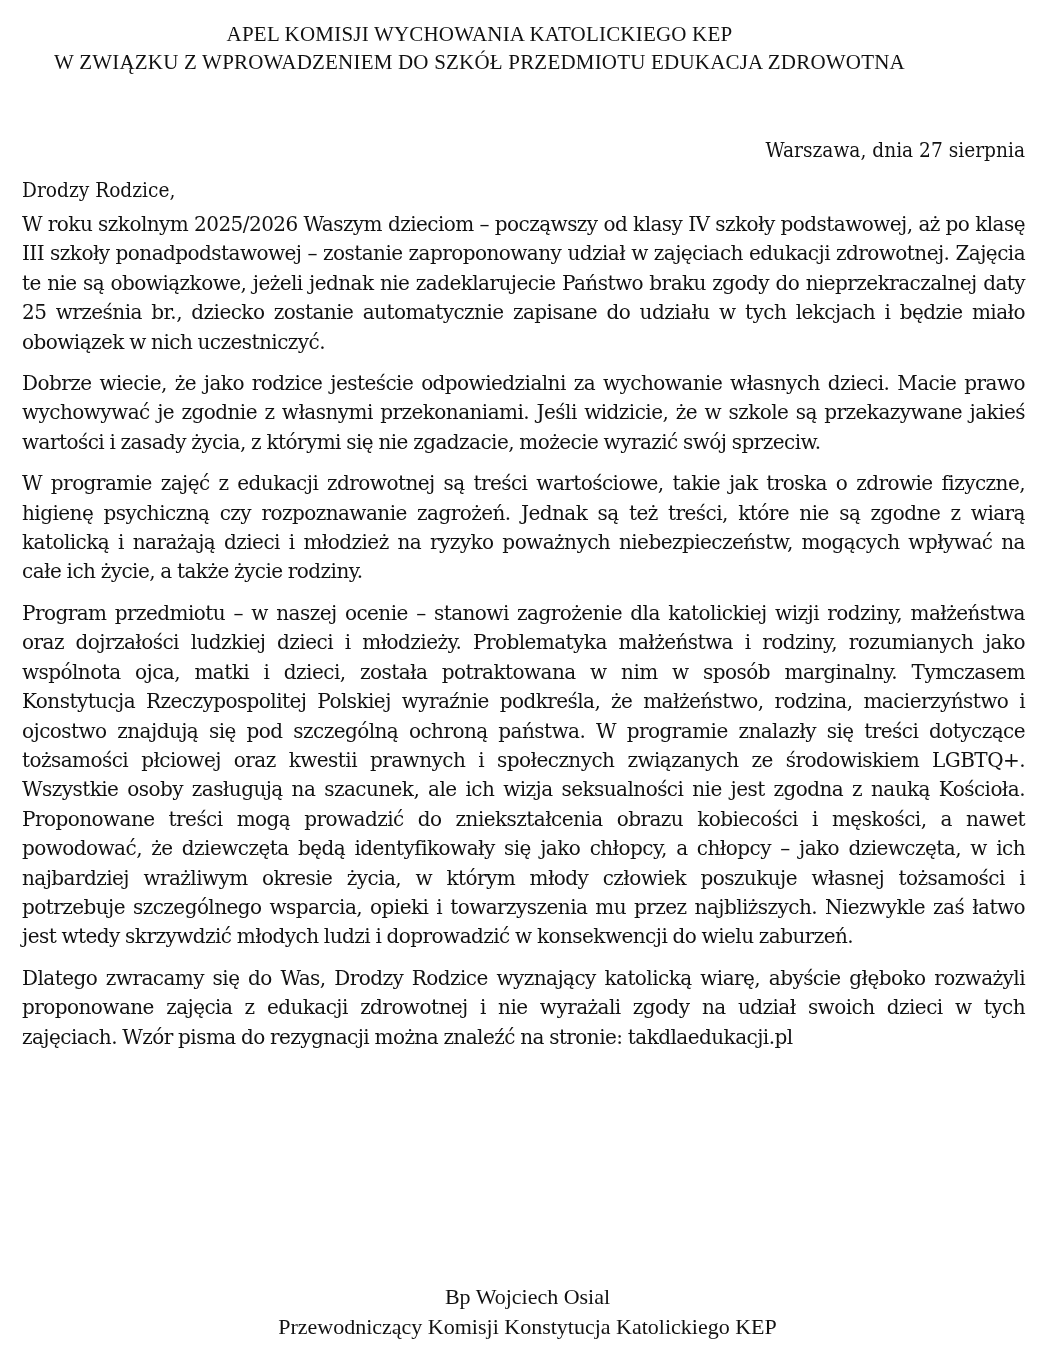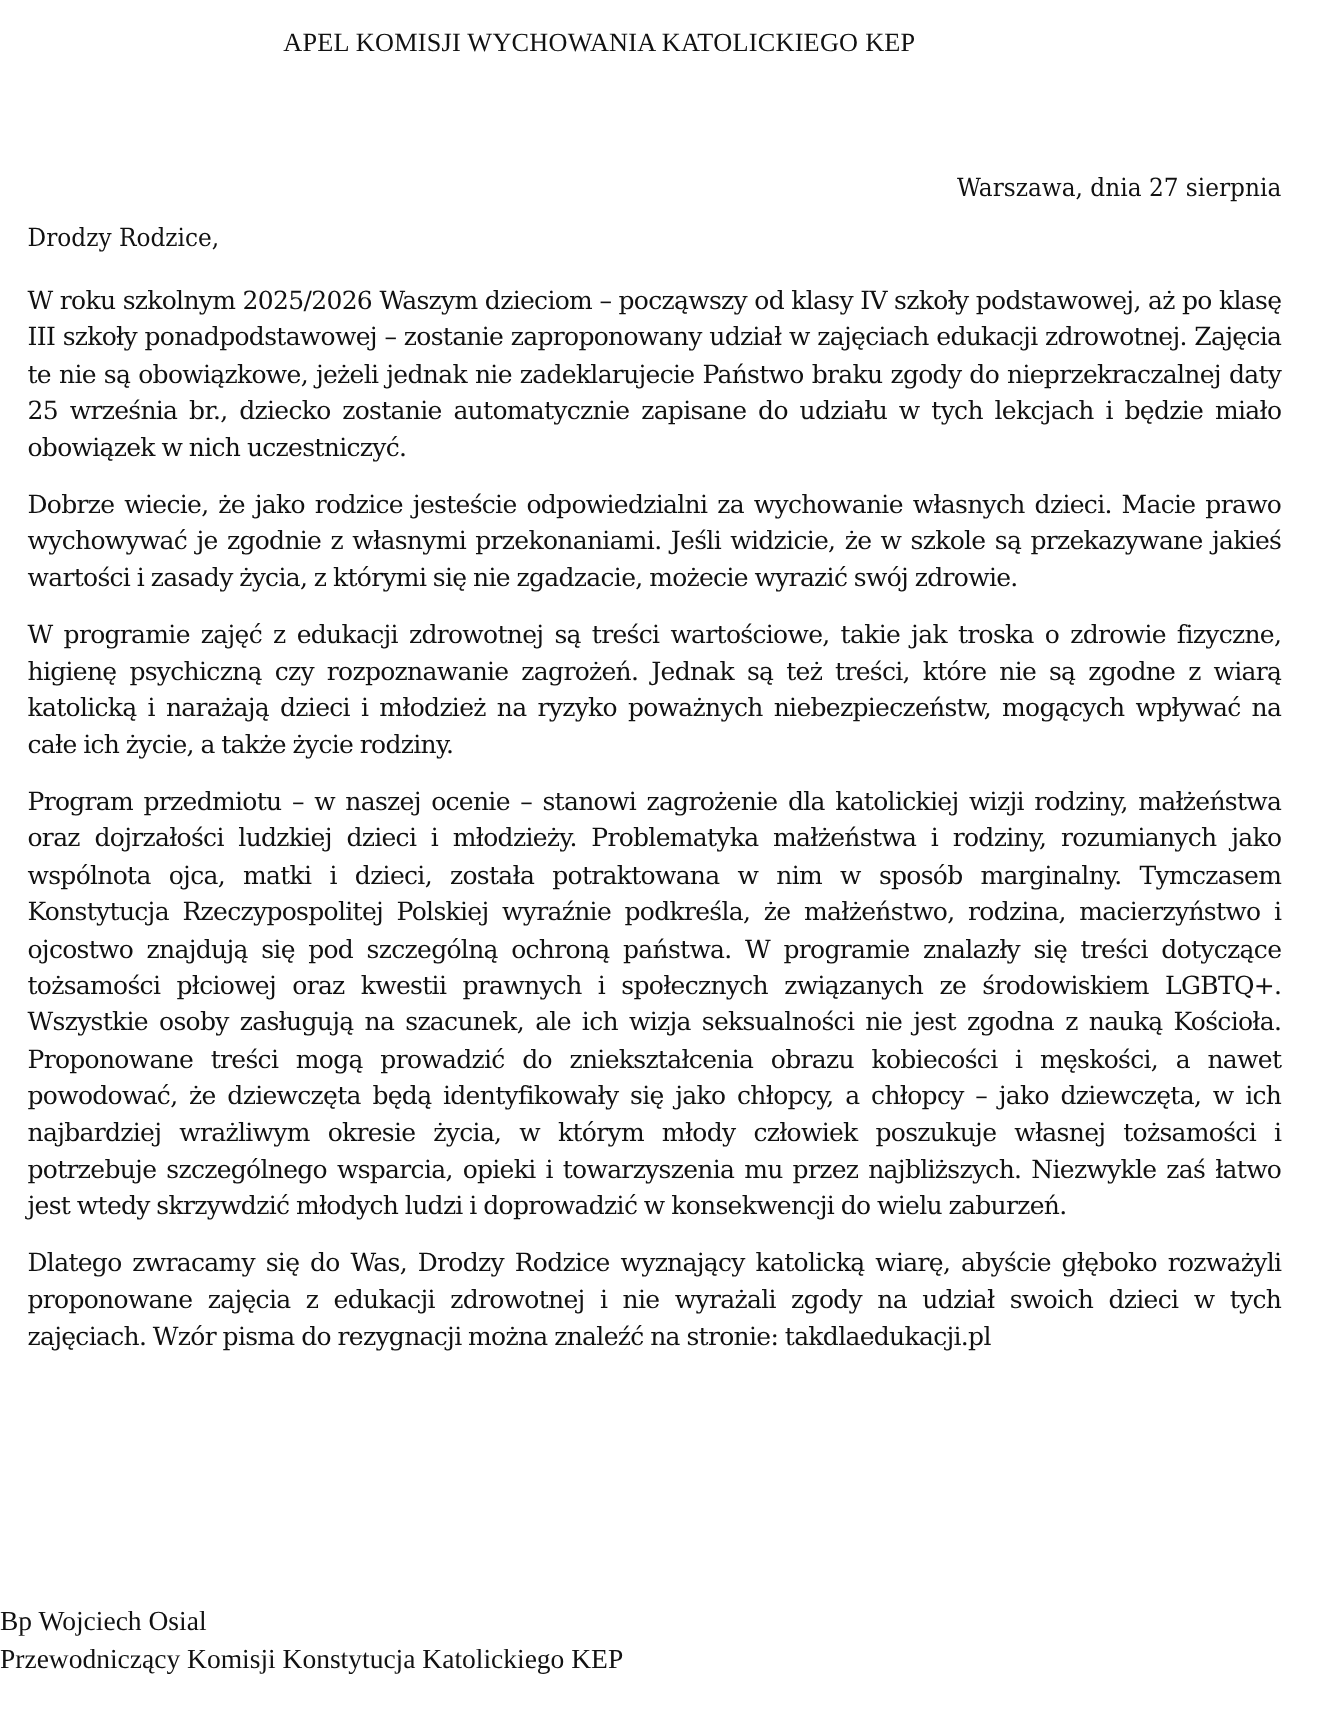--- a/index.html
+++ b/index.html
@@ -57,53 +57,54 @@
   .body {
     position: absolute;
     left: 22px;
     top: 210px;
     width: 1003px;
   }
   .para {
     font-size: 20px;
     line-height: 29.4px;
     text-align: justify;
-    margin: 16px 0 12px 0;
+    margin: 0 0 12px 0;
     font-family: "DejaVu Serif", serif;
     letter-spacing: -0.55px;
     word-spacing: -0.5px;
   }
   .signature {
     position: absolute;
     left: 0;
     width: 1055px;
     top: 1282px;
-    text-align: left;
+    text-align: center;
     font-family: "Liberation Serif", serif;
     font-size: 22px;
     line-height: 30px;
   }
   .signature div { white-space: nowrap; }
 </style>
 </head>
 <body>
 
 <div class="page">
 
   <div class="title">
     <div>APEL KOMISJI WYCHOWANIA KATOLICKIEGO KEP</div>
+    <div>W ZWIĄZKU Z WPROWADZENIEM DO SZKÓŁ PRZEDMIOTU EDUKACJA ZDROWOTNA</div>
   </div>
 
   <div class="date">Warszawa, dnia 27 sierpnia</div>
 
   <div class="salutation">Drodzy Rodzice,</div>
 
   <div class="body">
     <p class="para">W roku szkolnym 2025/2026 Waszym dzieciom – począwszy od klasy IV szkoły podstawowej, aż po klasę III szkoły ponadpodstawowej – zostanie zaproponowany udział w zajęciach edukacji zdrowotnej. Zajęcia te nie są obowiązkowe, jeżeli jednak nie zadeklarujecie Państwo braku zgody do nieprzekraczalnej daty 25 września br., dziecko zostanie automatycznie zapisane do udziału w tych lekcjach i będzie miało obowiązek w nich uczestniczyć.</p>
-    <p class="para">Dobrze wiecie, że jako rodzice jesteście odpowiedzialni za wychowanie własnych dzieci. Macie prawo wychowywać je zgodnie z własnymi przekonaniami. Jeśli widzicie, że w szkole są przekazywane jakieś wartości i zasady życia, z którymi się nie zgadzacie, możecie wyrazić swój zdrowie.</p>
+    <p class="para">Dobrze wiecie, że jako rodzice jesteście odpowiedzialni za wychowanie własnych dzieci. Macie prawo wychowywać je zgodnie z własnymi przekonaniami. Jeśli widzicie, że w szkole są przekazywane jakieś wartości i zasady życia, z którymi się nie zgadzacie, możecie wyrazić swój sprzeciw.</p>
     <p class="para">W programie zajęć z edukacji zdrowotnej są treści wartościowe, takie jak troska o zdrowie fizyczne, higienę psychiczną czy rozpoznawanie zagrożeń. Jednak są też treści, które nie są zgodne z wiarą katolicką i narażają dzieci i młodzież na ryzyko poważnych niebezpieczeństw, mogących wpływać na całe ich życie, a także życie rodziny.</p>
     <p class="para">Program przedmiotu – w naszej ocenie – stanowi zagrożenie dla katolickiej wizji rodziny, małżeństwa oraz dojrzałości ludzkiej dzieci i młodzieży. Problematyka małżeństwa i rodziny, rozumianych jako wspólnota ojca, matki i dzieci, została potraktowana w nim w sposób marginalny. Tymczasem Konstytucja Rzeczypospolitej Polskiej wyraźnie podkreśla, że małżeństwo, rodzina, macierzyństwo i ojcostwo znajdują się pod szczególną ochroną państwa. W programie znalazły się treści dotyczące tożsamości płciowej oraz kwestii prawnych i społecznych związanych ze środowiskiem LGBTQ+. Wszystkie osoby zasługują na szacunek, ale ich wizja seksualności nie jest zgodna z nauką Kościoła. Proponowane treści mogą prowadzić do zniekształcenia obrazu kobiecości i męskości, a nawet powodować, że dziewczęta będą identyfikowały się jako chłopcy, a chłopcy – jako dziewczęta, w ich najbardziej wrażliwym okresie życia, w którym młody człowiek poszukuje własnej tożsamości i potrzebuje szczególnego wsparcia, opieki i towarzyszenia mu przez najbliższych. Niezwykle zaś łatwo jest wtedy skrzywdzić młodych ludzi i doprowadzić w konsekwencji do wielu zaburzeń.</p>
     <p class="para">Dlatego zwracamy się do Was, Drodzy Rodzice wyznający katolicką wiarę, abyście głęboko rozważyli proponowane zajęcia z edukacji zdrowotnej i nie wyrażali zgody na udział swoich dzieci w tych zajęciach. Wzór pisma do rezygnacji można znaleźć na stronie: takdlaedukacji.pl</p>
   </div>
 
   <div class="signature">
     <div>Bp Wojciech Osial</div>
     <div>Przewodniczący Komisji Konstytucja Katolickiego KEP</div>
   </div>
 

